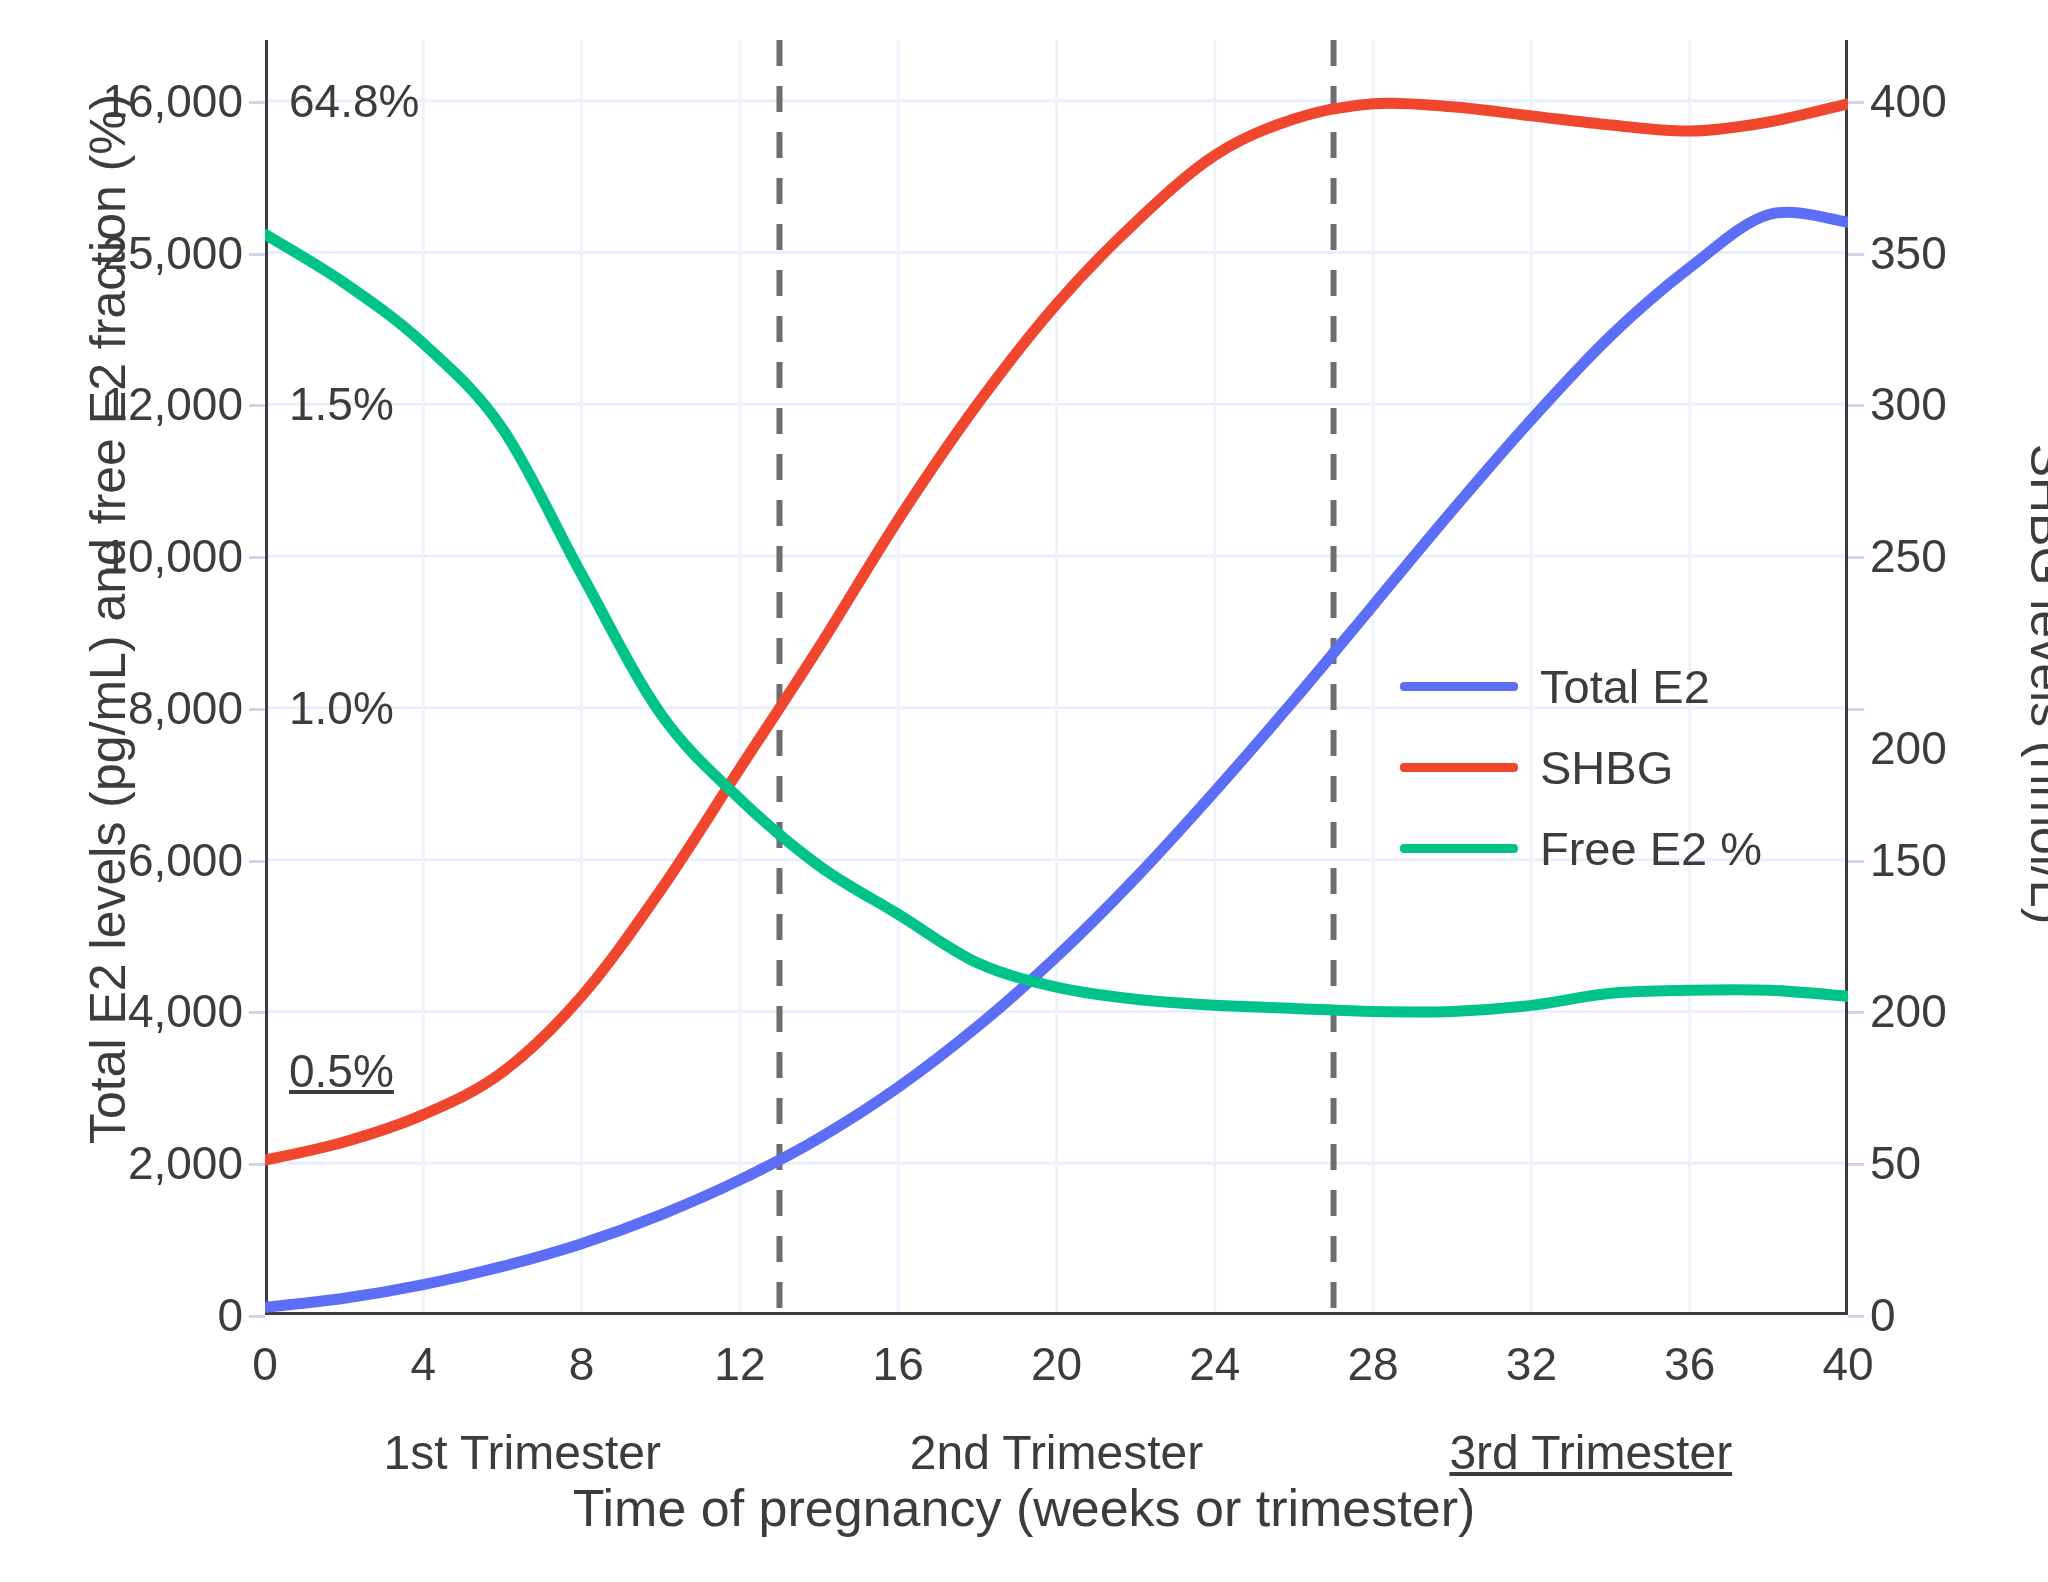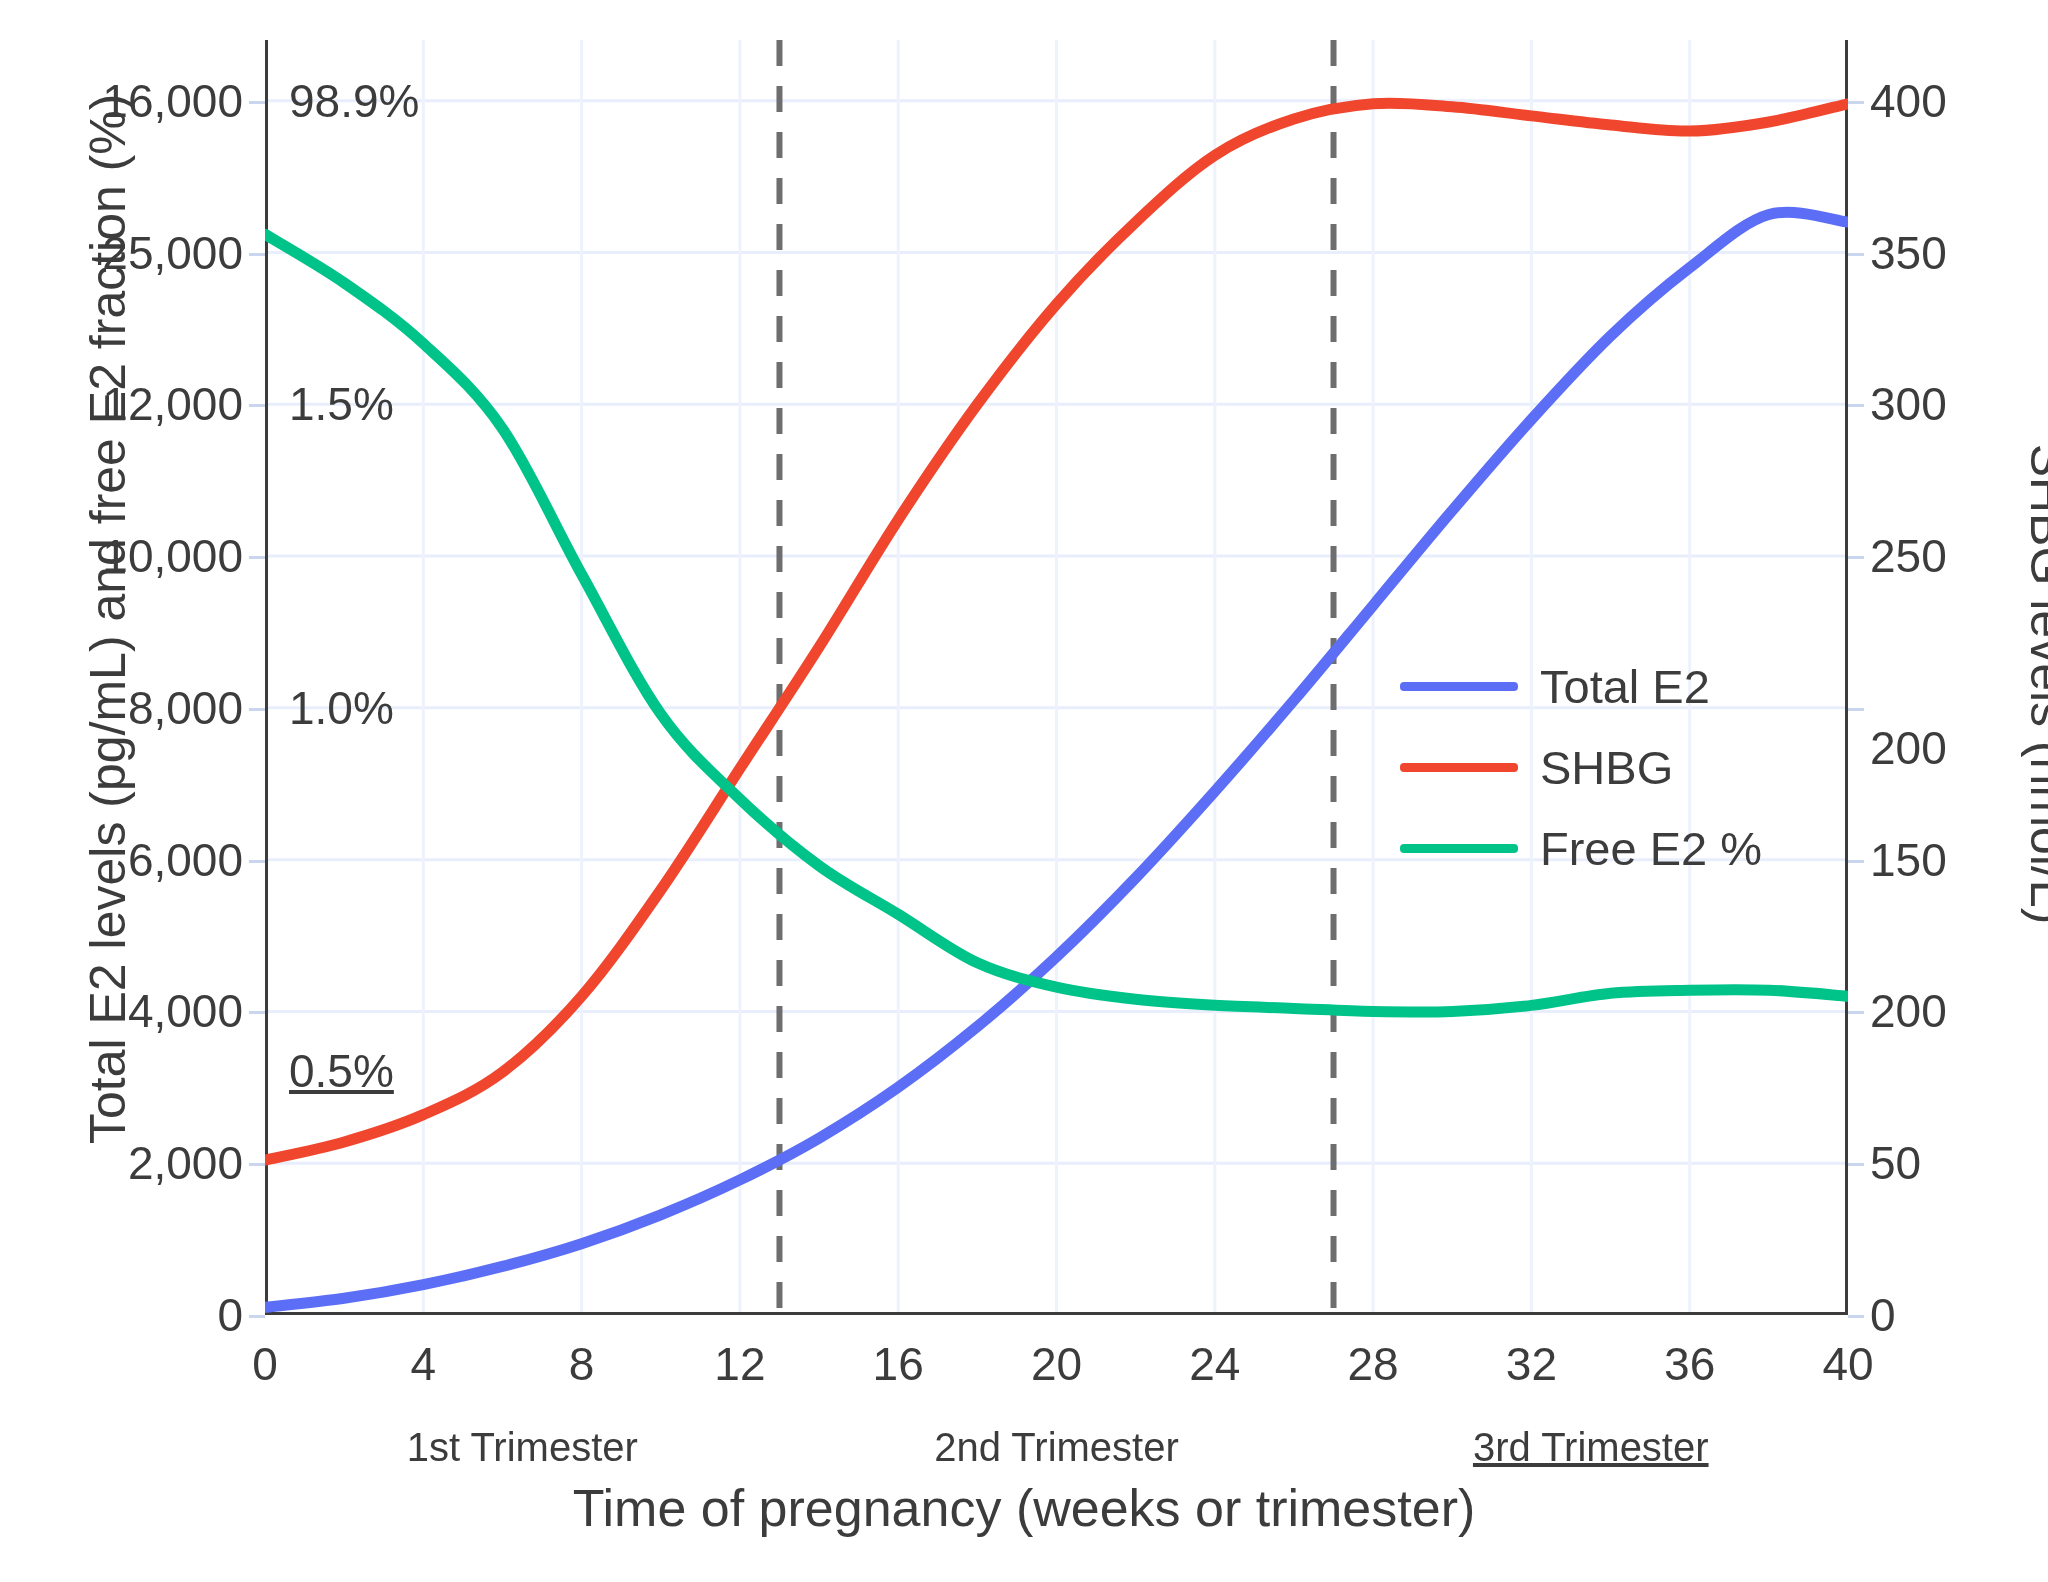--- a/index.html
+++ b/index.html
@@ -21,21 +21,21 @@
     text-align:center; font-size:52px; color:#3c3c3c;
   }
 
   #plot{position:absolute; left:265px; top:40px; width:1583px; height:1275px;}
   #svgplot{position:absolute; left:0; top:0;}
 
   .tickL{position:absolute; right:0; font-size:46px; color:#3c3c3c; text-align:right; white-space:nowrap; transform:translateY(-50%);}
   .tickR{position:absolute; left:0; font-size:46px; color:#3c3c3c; text-align:left; white-space:nowrap; transform:translateY(-50%);}
   .tickX{position:absolute; font-size:46px; color:#3c3c3c; text-align:center; white-space:nowrap; transform:translateX(-50%);}
   .pctlbl{position:absolute; font-size:46px; color:#3c3c3c; white-space:nowrap; transform:translateY(-50%);}
-  .trim{position:absolute; font-size:40px; color:#3c3c3c; text-align:center; white-space:nowrap; transform:translateX(-50%);}
+  .trim{position:absolute; font-size:48px; color:#3c3c3c; text-align:center; white-space:nowrap; transform:translateX(-50%);}
 
   #legend{position:absolute; left:1400px; top:655px; width:380px;}
   .lgrow{display:flex; align-items:center; height:62px; margin-bottom:19px;}
   .lgline{width:118px; height:9px; border-radius:4px; margin-right:22px;}
   .lgtxt{font-size:47px; color:#3c3c3c; white-space:nowrap;}
 </style>
 </head>
 <body>
 
 <div id="root">
@@ -124,21 +124,21 @@
       <div class="tickX" style="left: 1214.8px; top: 1337px;">24</div>
       <div class="tickX" style="left: 1373.1px; top: 1337px;">28</div>
       <div class="tickX" style="left: 1531.4px; top: 1337px;">32</div>
       <div class="tickX" style="left: 1689.7px; top: 1337px;">36</div>
       <div class="tickX" style="left: 1848px; top: 1337px;">40</div>
     </div>
   <div id="pct-labels">
       <div class="pctlbl" style="left: 289px; top: 1071px; text-decoration: underline;">0.5%</div>
       <div class="pctlbl" style="left: 289px; top: 707.857px;">1.0%</div>
       <div class="pctlbl" style="left: 289px; top: 404.286px;">1.5%</div>
-      <div class="pctlbl" style="left: 289px; top: 100.714px;">98.9%</div>
+      <div class="pctlbl" style="left: 289px; top: 100.714px;">64.8%</div>
     </div>
   <div id="trim-labels">
       <div class="trim" style="left: 522.237px; top: 1425px;">1st Trimester</div>
       <div class="trim" style="left: 1056.5px; top: 1425px;">2nd Trimester</div>
       <div class="trim" style="left: 1590.76px; top: 1425px; text-decoration: underline;">3rd Trimester</div>
     </div>
 
   <div id="legend">
       <div class="lgrow">
         <span class="lgline" style="background: rgb(91, 110, 245);"></span>

